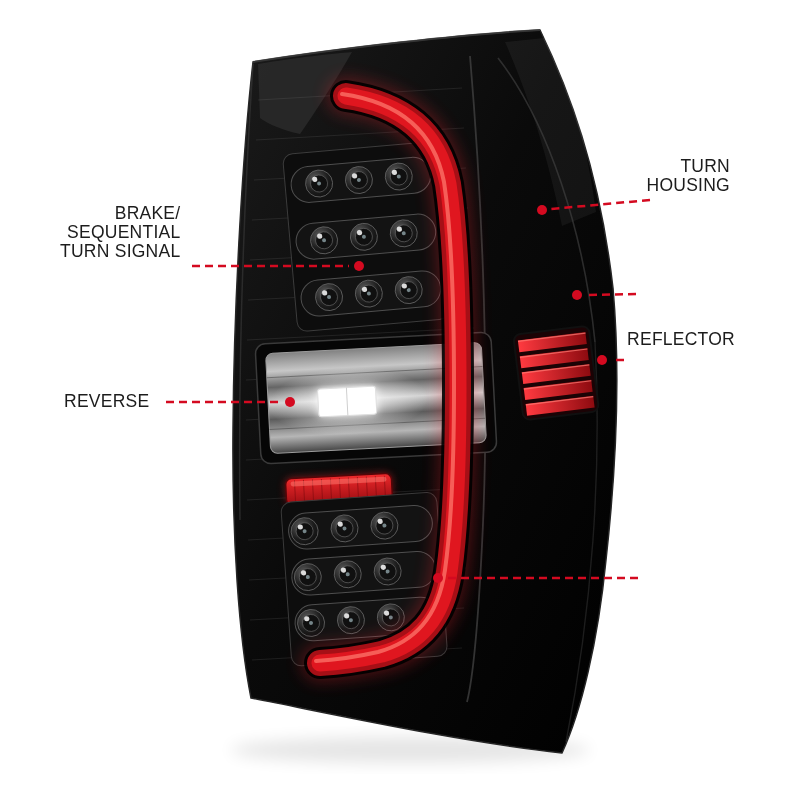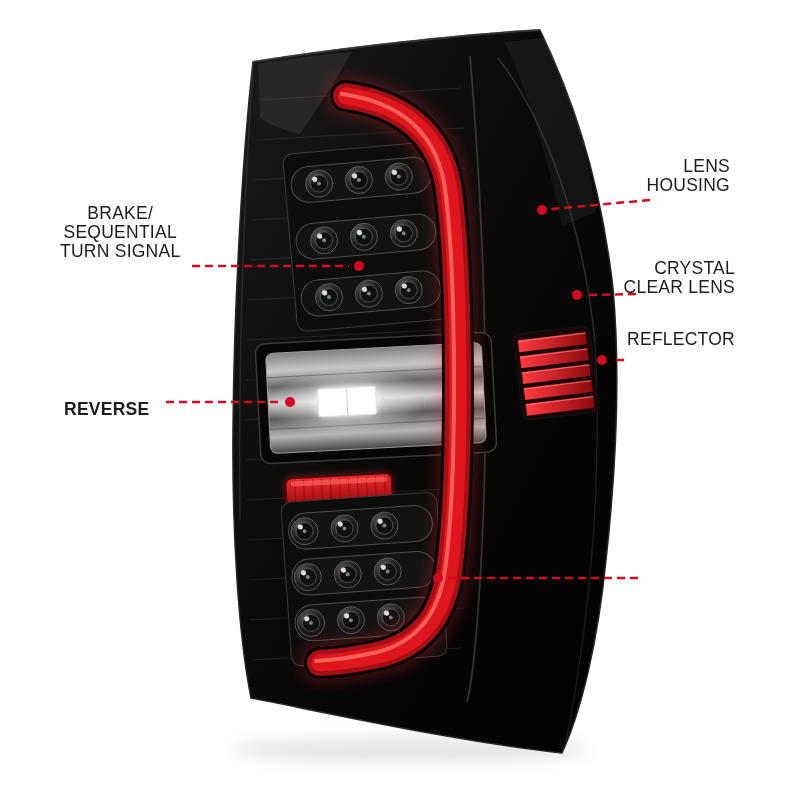--- a/index.html
+++ b/index.html
@@ -9,21 +9,21 @@
     font-family:"Liberation Sans",sans-serif;
   }
   .art,.leaders{position:absolute;left:0;top:0;width:800px;height:800px;}
   .leaders{pointer-events:none;}
   .label{
     position:absolute;
     font-size:17.5px;line-height:19px;letter-spacing:.25px;
     color:var(--label-text,#1c1c1c);
     white-space:pre-line;
   }
-  .label.l{text-align:center;}
+  .label.l{text-align:right;}
   .label.r{text-align:right;}
   .label.c{text-align:center;}
   .dash{stroke:var(--annotation,#d40a20);stroke-width:2.5;stroke-dasharray:8 5;fill:none;}
   .dot{fill:var(--annotation,#d40a20);}
 </style>
 </head>
 <body>
 
 <div class="stage">
 
@@ -219,19 +219,17 @@
     </g>
     <g>
       <path class="dash" d="M638,578 H448"></path>
       <circle class="dot" cx="438" cy="578" r="5"></circle>
     </g>
   </svg>
 
   <div class="label l" style="left:60px;top:204px;">BRAKE/
 SEQUENTIAL
 TURN SIGNAL</div>
-  <div class="label l" style="left:64px;top:400px;font-weight:bold;">REVERSE</div>
-  <div class="label r" style="right:70px;top:157px;">LENS
+  <div class="label l" style="left:64px;top:392px;">REVERSE</div>
+  <div class="label r" style="right:70px;top:157px;">TURN
 HOUSING</div>
-  <div class="label r" style="right:65px;top:259px;">CRYSTAL
-CLEAR LENS</div>
   <div class="label r" style="right:65px;top:330px;">REFLECTOR</div>
 </div>
 
 </body></html>

